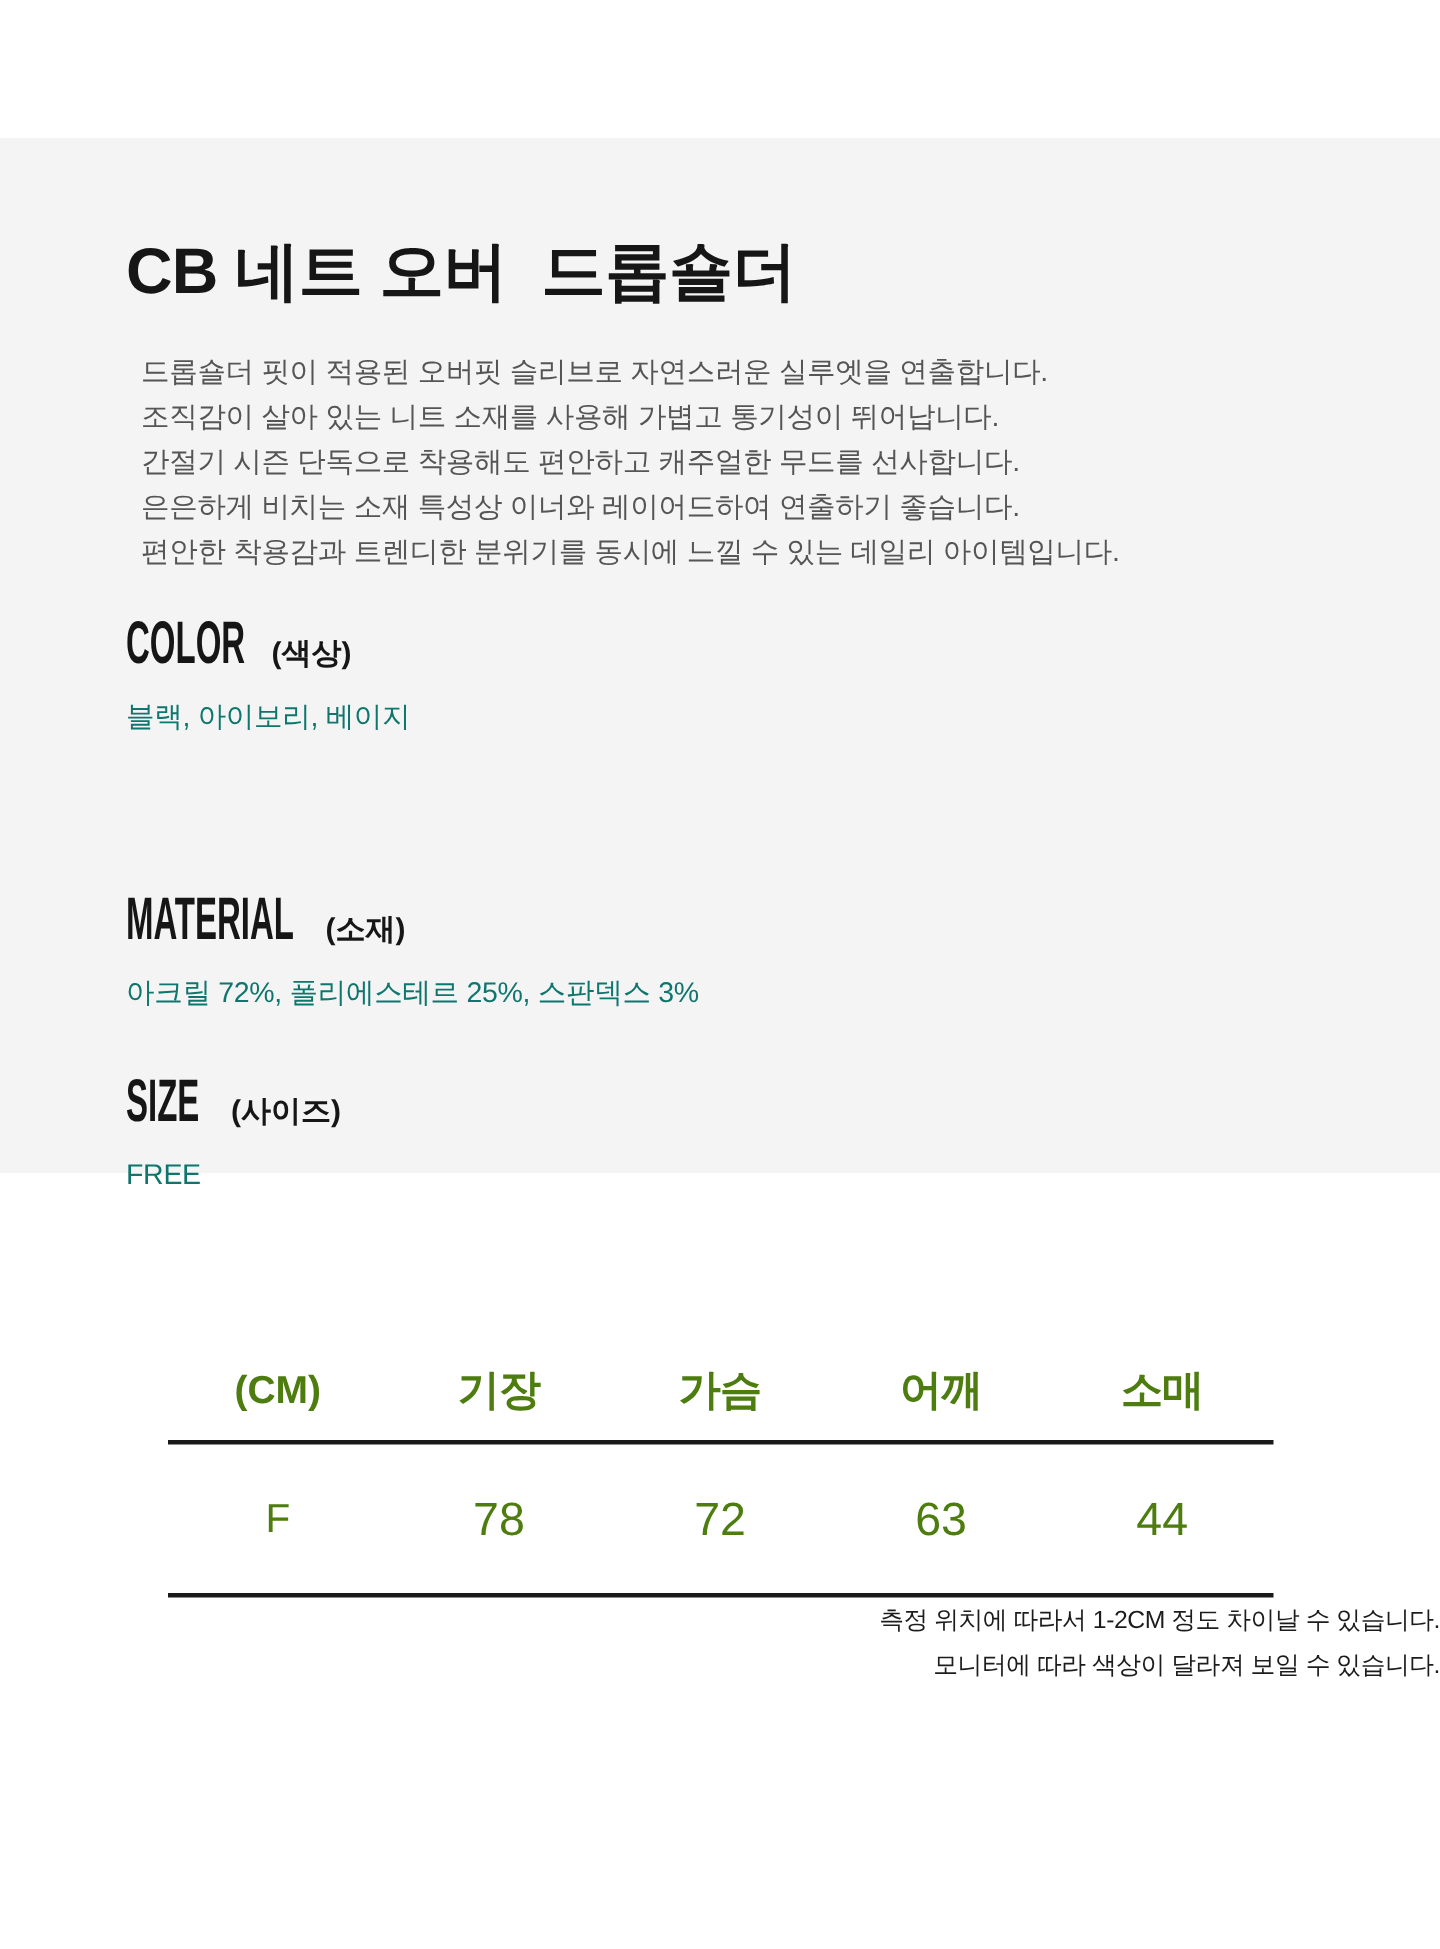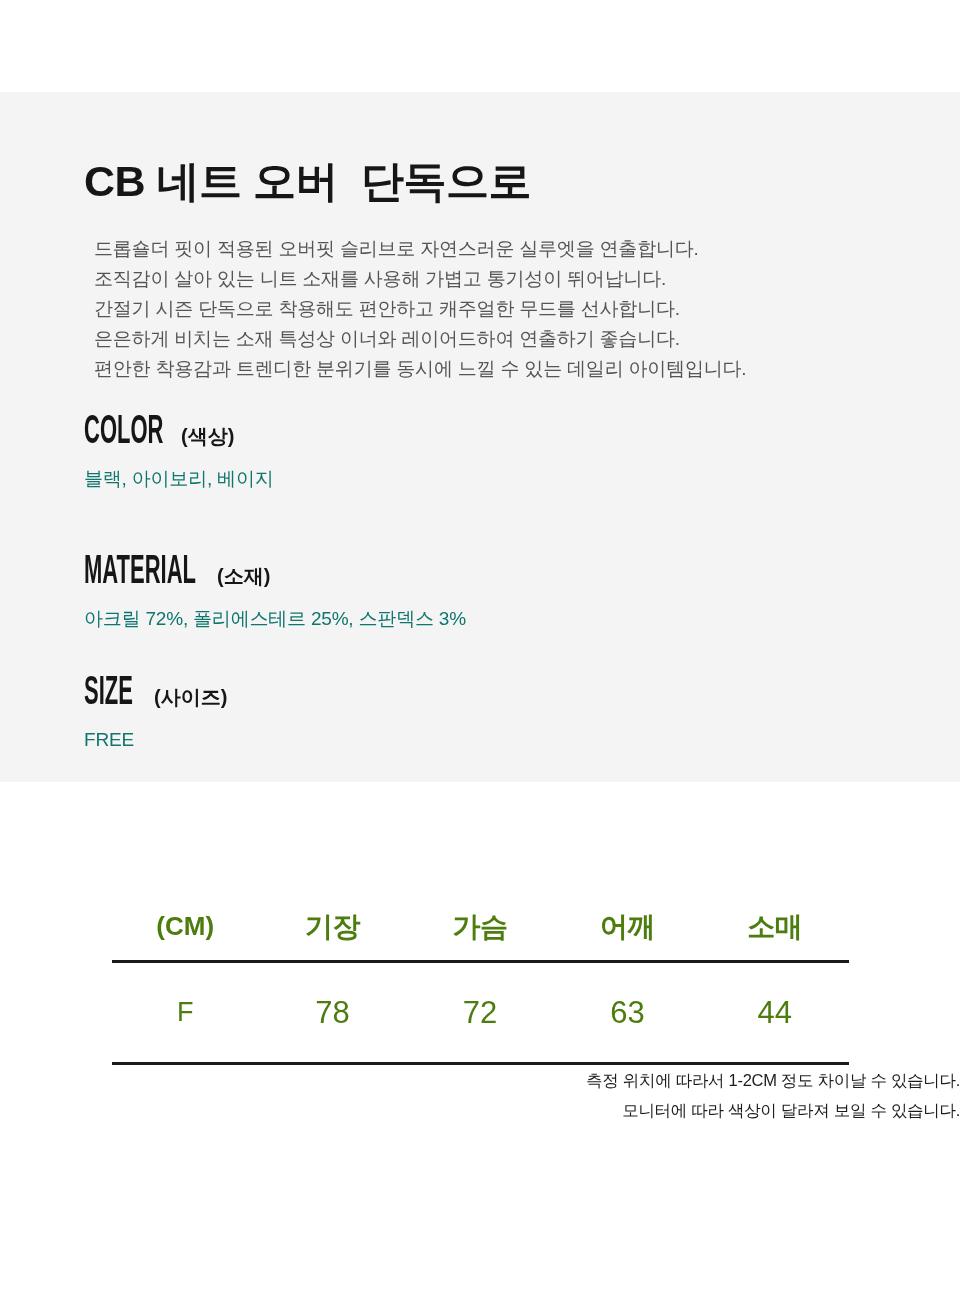--- a/index.html
+++ b/index.html
@@ -52,21 +52,21 @@
   .latin .condense {
     display: inline-block;
     font-size: 40px;
     font-weight: bold;
     letter-spacing: 0;
     transform: scaleX(0.55);
     transform-origin: left bottom;
     white-space: nowrap;
   }
   .latin-color    { width: 77px; }
-  .latin-material { width: 113px; }
+  .latin-material { width: 113px; margin-top: 44px; }
   .latin-size     { width: 50px; text-align: right; }
   .ko-suffix {
     font-size: 20px;
     font-weight: bold;
     color: #161616;
     padding-left: 20px;
   }
   .spec-value {
     margin-top: 8px;
     font-size: 19px;
@@ -117,21 +117,21 @@
     letter-spacing: -0.3px;
   }
 </style>
 </head>
 <body>
 
 <div class="page">
 
   <section class="gray-section">
 
-    <h1 class="title">CB 네트 오버  단독으로</h1>
+    <h1 class="title">CB 네트 오버  드롭숄더</h1>
 
     <div class="description">
       <p>드롭숄더 핏이 적용된 오버핏 슬리브로 자연스러운 실루엣을 연출합니다.</p>
       <p>조직감이 살아 있는 니트 소재를 사용해 가볍고 통기성이 뛰어납니다.</p>
       <p>간절기 시즌 단독으로 착용해도 편안하고 캐주얼한 무드를 선사합니다.</p>
       <p>은은하게 비치는 소재 특성상 이너와 레이어드하여 연출하기 좋습니다.</p>
       <p>편안한 착용감과 트렌디한 분위기를 동시에 느낄 수 있는 데일리 아이템입니다.</p>
     </div>
 
     <div class="spec spec-color">

